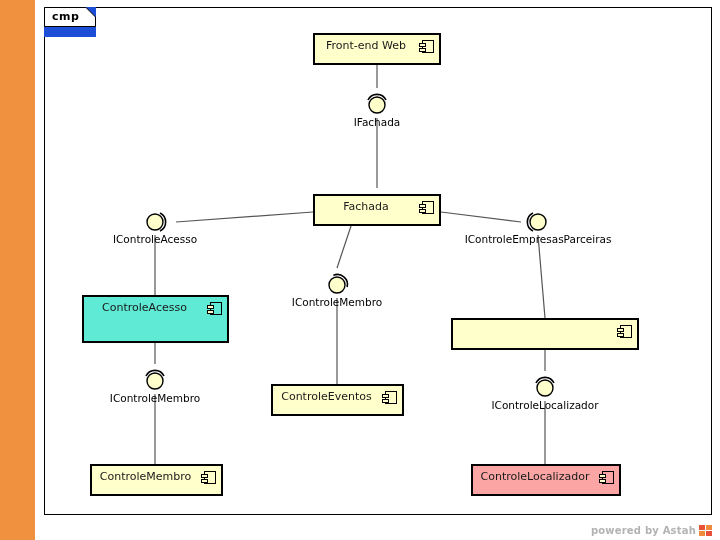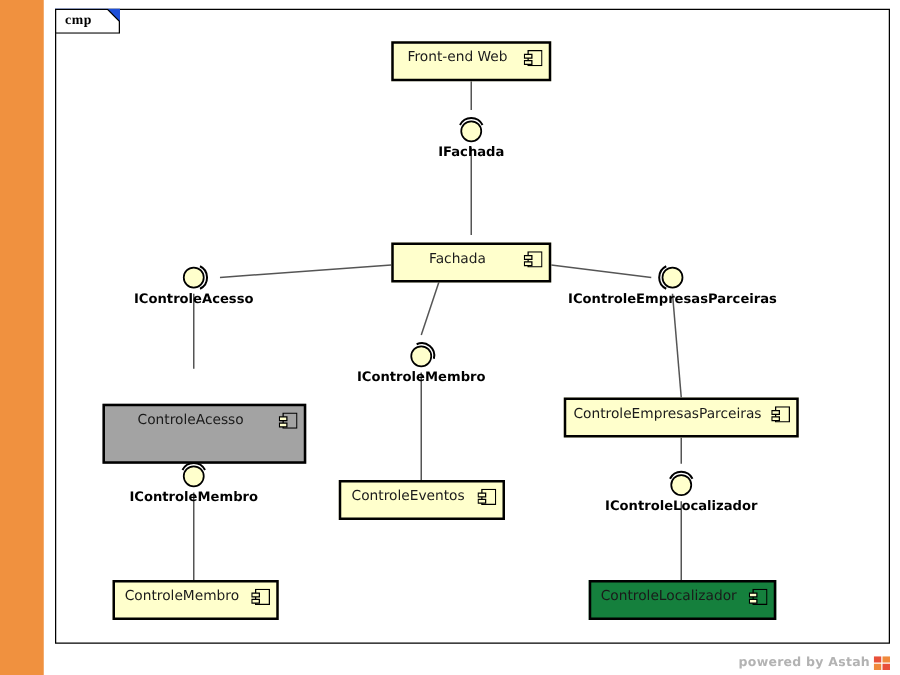--- a/index.html
+++ b/index.html
@@ -29,24 +29,23 @@
     width: 668px;
     height: 508px;
     border: 1px solid #000;
     background: #ffffff;
     box-sizing: border-box;
   }
   #frame-tab {
     position: absolute;
     left: 44px; top: 7px;
     width: 52px;
-    height: 18px;
+    height: 30px;
     background: #1d4ed8;
     box-sizing: border-box;
-    font-family: Liberation Serif, serif;
   }
   #frame-tab .tab-shape {
     position: absolute;
     left: 0; top: 0;
     width: 52px; height: 20px;
   }
   #frame-tab .tab-label {
     position: absolute;
     left: 8px; top: 3px;
     font-size: 11px;
@@ -94,21 +93,21 @@
     position: absolute;
     left: -21px; top: -21px;
     width: 42px; height: 42px;
   }
   .iface .ilabel {
     position: absolute;
     top: 11px;
     left: 50%;
     transform: translateX(-50%);
     font-size: 10.5px;
-    font-weight: bold;
+    font-weight: normal;
     color: #000;
     white-space: nowrap;
   }
   
   #watermark {
     position: absolute;
     right: 8px;
     bottom: 4px;
     display: flex;
     align-items: center;
@@ -169,32 +168,31 @@
       <div class="component" style="left: 313px; top: 194px; width: 128px; height: 32px; background: rgb(255, 255, 204); border-color: rgb(0, 0, 0);">
         <div class="cname">Fachada</div>
         <svg class="cicon" viewBox="0 0 15 13">
           <g fill="none" stroke="#000000" stroke-width="1">
             <rect x="3.5" y="0.5" width="11" height="12"></rect>
             <rect x="0.5" y="3.5" width="6" height="3" fill="#ffffcc"></rect>
             <rect x="0.5" y="8.5" width="6" height="3" fill="#ffffcc"></rect>
           </g>
         </svg>
       </div>
-      <div class="component" style="left: 82px; top: 295px; width: 163px; height: 48px; background: #a3a3a3; border-color: rgb(0, 0, 0); margin-top: 28px;">
+      <div class="component" style="left: 82px; top: 295px; width: 147px; height: 48px; background: #5eead4; border-color: rgb(0, 0, 0);">
         <div class="cname">ControleAcesso</div>
         <svg class="cicon" viewBox="0 0 15 13">
           <g fill="none" stroke="#000000" stroke-width="1">
             <rect x="3.5" y="0.5" width="11" height="12"></rect>
             <rect x="0.5" y="3.5" width="6" height="3" fill="#ffffcc"></rect>
             <rect x="0.5" y="8.5" width="6" height="3" fill="#ffffcc"></rect>
           </g>
         </svg>
       </div>
       <div class="component" style="left: 451px; top: 318px; width: 188px; height: 32px; background: rgb(255, 255, 204); border-color: rgb(0, 0, 0);">
-        <div class="cname">ControleEmpresasParceiras</div>
         <svg class="cicon" viewBox="0 0 15 13">
           <g fill="none" stroke="#000000" stroke-width="1">
             <rect x="3.5" y="0.5" width="11" height="12"></rect>
             <rect x="0.5" y="3.5" width="6" height="3" fill="#ffffcc"></rect>
             <rect x="0.5" y="8.5" width="6" height="3" fill="#ffffcc"></rect>
           </g>
         </svg>
       </div>
       <div class="component" style="left: 271px; top: 384px; width: 133px; height: 32px; background: rgb(255, 255, 204); border-color: rgb(0, 0, 0);">
         <div class="cname">ControleEventos</div>
@@ -209,21 +207,21 @@
       <div class="component" style="left: 90px; top: 464px; width: 133px; height: 32px; background: rgb(255, 255, 204); border-color: rgb(0, 0, 0); text-decoration: underline;">
         <div class="cname">ControleMembro</div>
         <svg class="cicon" viewBox="0 0 15 13">
           <g fill="none" stroke="#000000" stroke-width="1">
             <rect x="3.5" y="0.5" width="11" height="12"></rect>
             <rect x="0.5" y="3.5" width="6" height="3" fill="#ffffcc"></rect>
             <rect x="0.5" y="8.5" width="6" height="3" fill="#ffffcc"></rect>
           </g>
         </svg>
       </div>
-      <div class="component" style="left: 471px; top: 464px; width: 150px; height: 32px; background: #15803d; border-color: rgb(0, 0, 0);">
+      <div class="component" style="left: 471px; top: 464px; width: 150px; height: 32px; background: #fca5a5; border-color: rgb(0, 0, 0);">
         <div class="cname">ControleLocalizador</div>
         <svg class="cicon" viewBox="0 0 15 13">
           <g fill="none" stroke="#000000" stroke-width="1">
             <rect x="3.5" y="0.5" width="11" height="12"></rect>
             <rect x="0.5" y="3.5" width="6" height="3" fill="#ffffcc"></rect>
             <rect x="0.5" y="8.5" width="6" height="3" fill="#ffffcc"></rect>
           </g>
         </svg>
       </div>
     </div>

